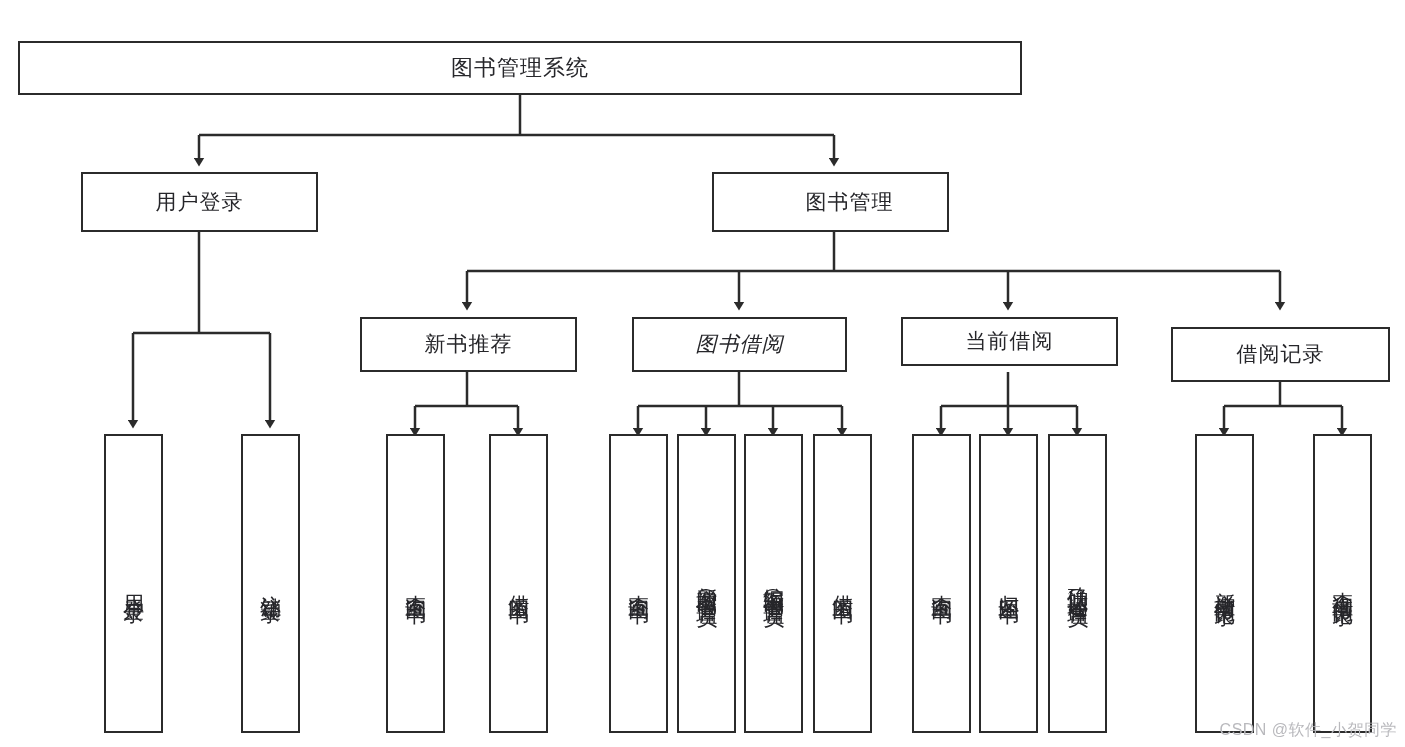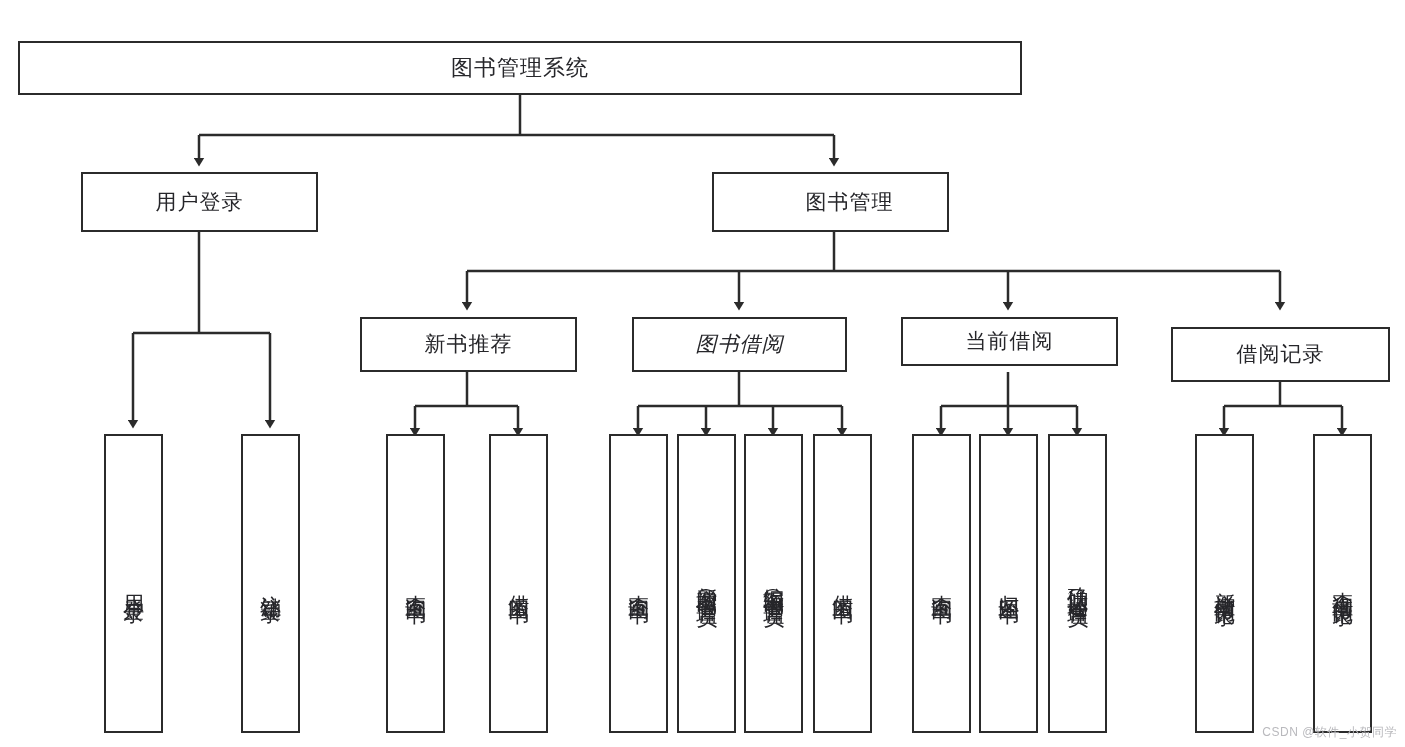--- a/index.html
+++ b/index.html
@@ -63,21 +63,21 @@
     font-size: 21px;
     line-height: 1.08;
     letter-spacing: 3px;
     max-height: 286px;
   }
   
   #watermark {
     position: absolute;
     right: 8px;
     bottom: 6px;
-    font-size: 12px;
+    font-size: 16px;
     color: #b9b9bd;
     letter-spacing: 0.5px;
     z-index: 5;
     white-space: nowrap;
   }
 </style>
 </head>
 <body>
 
 <div id="canvas">

